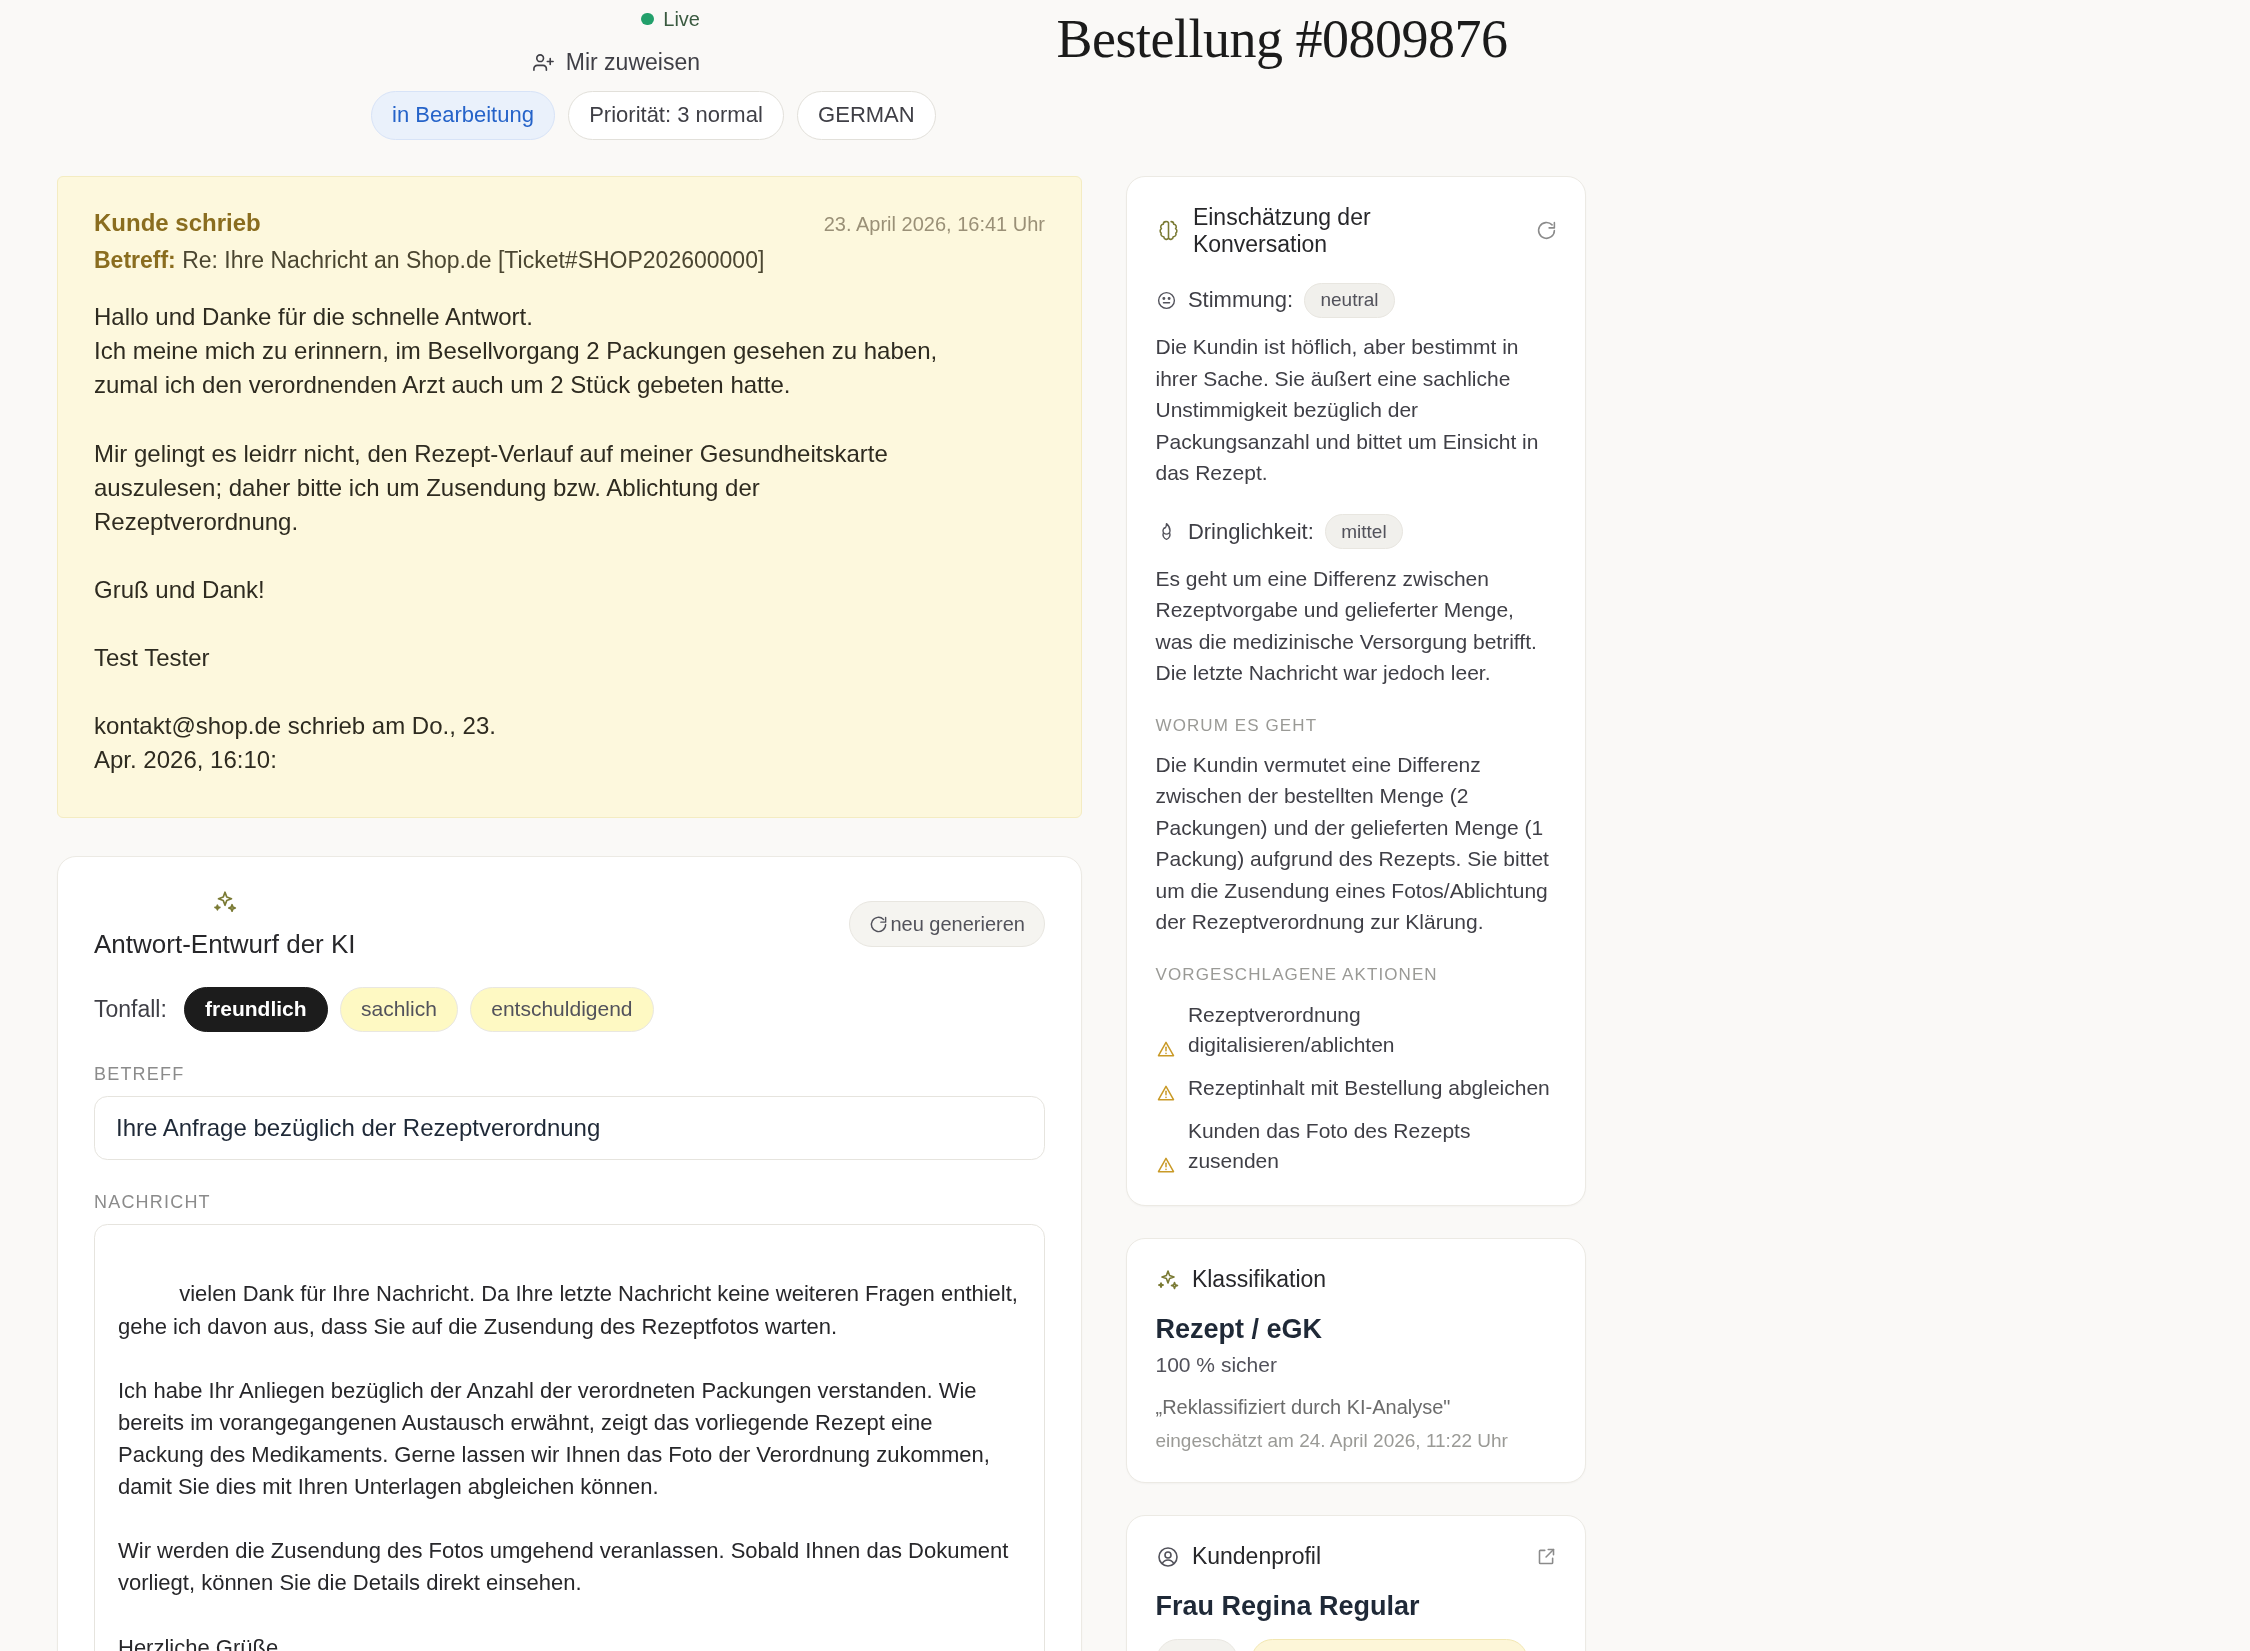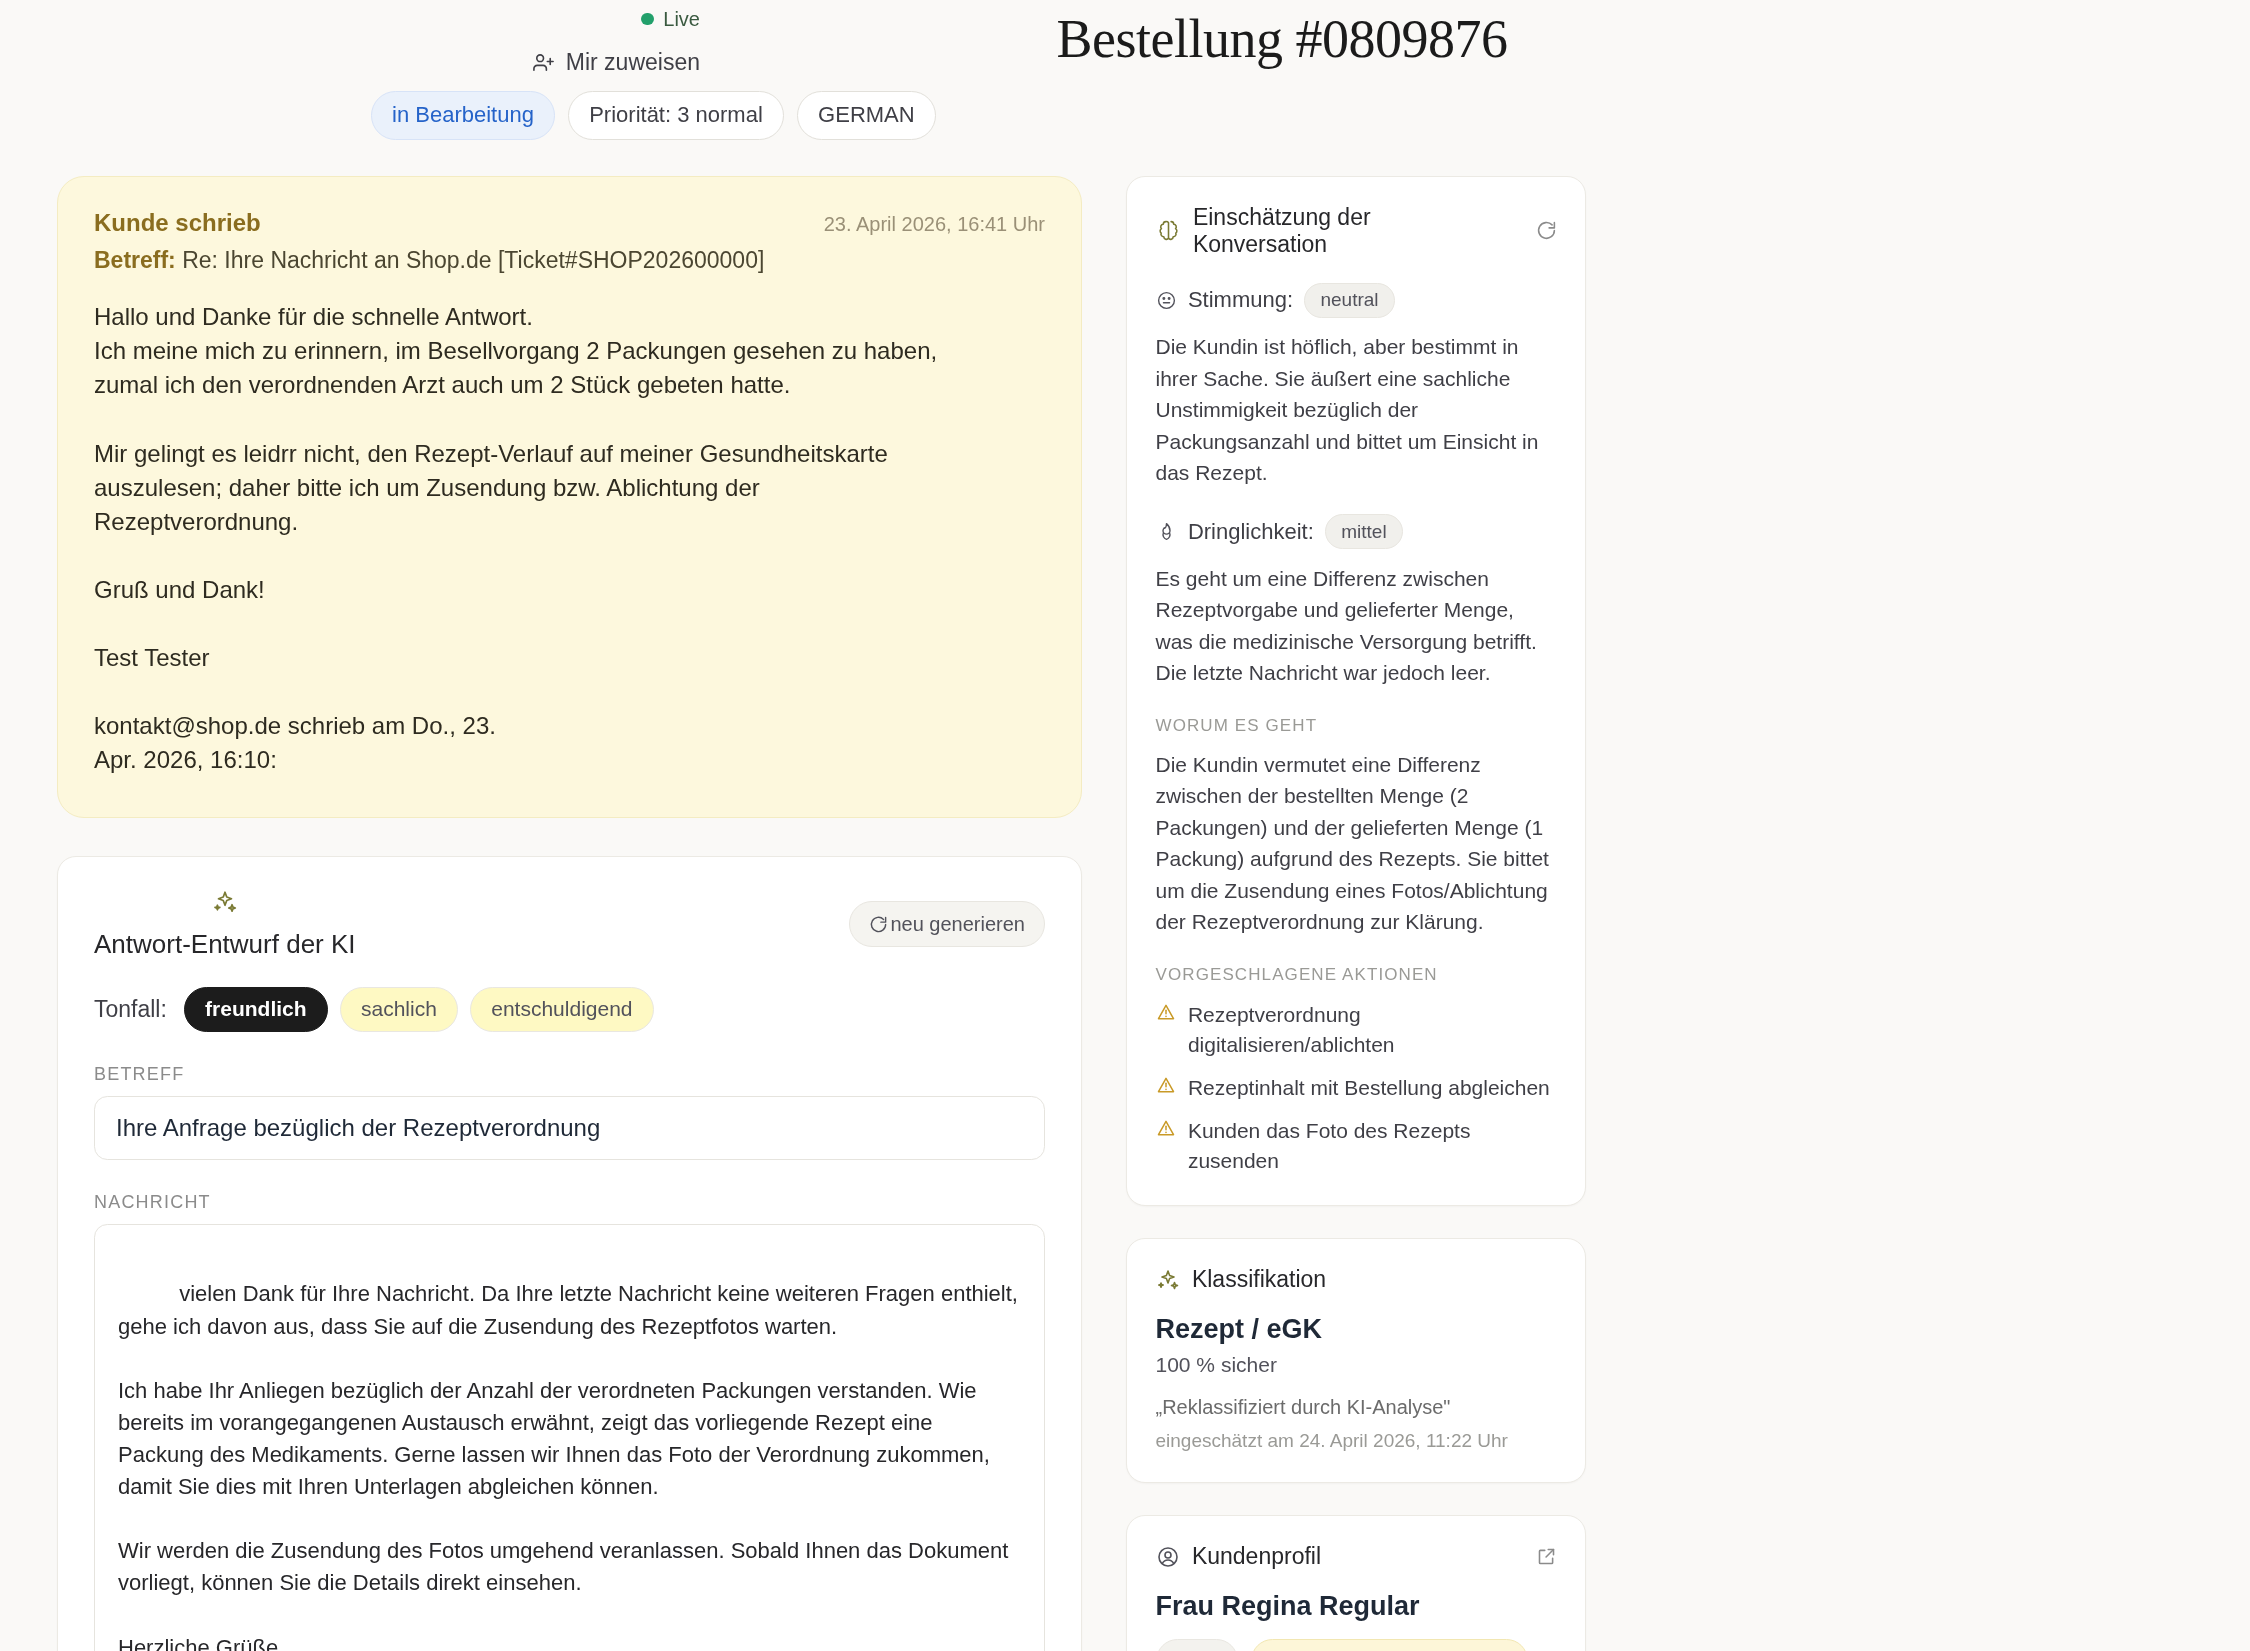--- a/index.html
+++ b/index.html
@@ -97,21 +97,21 @@
     background: #ffffff;
     border: 1px solid #eceae4;
     border-radius: 19px;
     box-shadow: 0 1px 1.9px rgba(0,0,0,0.03);
   }
 
   
   .msg-card {
     background: #fdf8dd;
     border: 1px solid #f4ecc2;
-    border-radius: 27px;
+    border-radius: 6px;
     padding: 32px 36px 40px 36px;
     position: relative;
   }
   .msg-head {
     display: flex;
     justify-content: space-between;
     align-items: baseline;
   }
   .msg-from {
     font-size: 24px;
@@ -259,21 +259,21 @@
   .side-sub {
     margin-top: 27px;
     font-size: 17px;
     letter-spacing: 1.1px;
     color: #9a9a96;
   }
   .action-list { margin-top: 15px; }
   .action-item {
     display: flex;
     gap: 12.4px;
-    align-items: flex-start;
+    align-items: flex-end;
     font-size: 21px;
     line-height: 1.42;
     color: #3f3f46;
     margin-top: 13.3px;
   }
   .warn-ico { color: #c99a27; flex: none; margin-top: 1.9px; }
 
   .klass-title {
     font-size: 27px;
     font-weight: 700;

